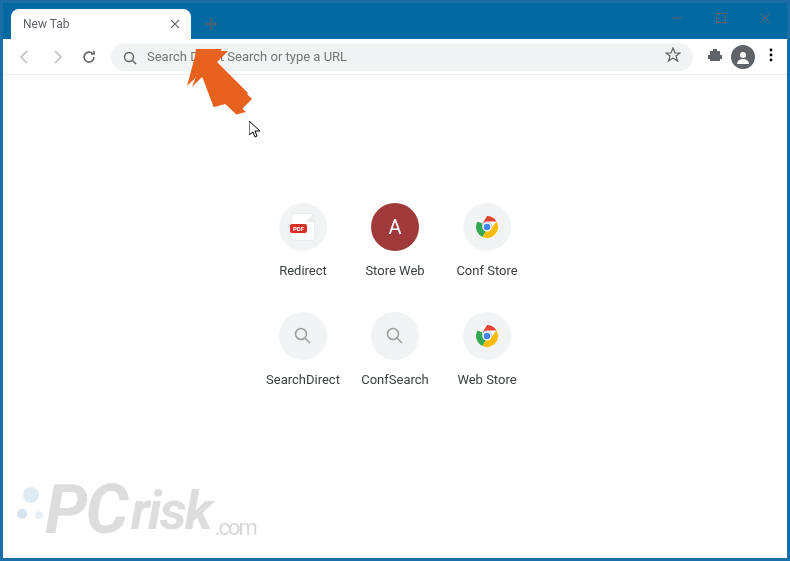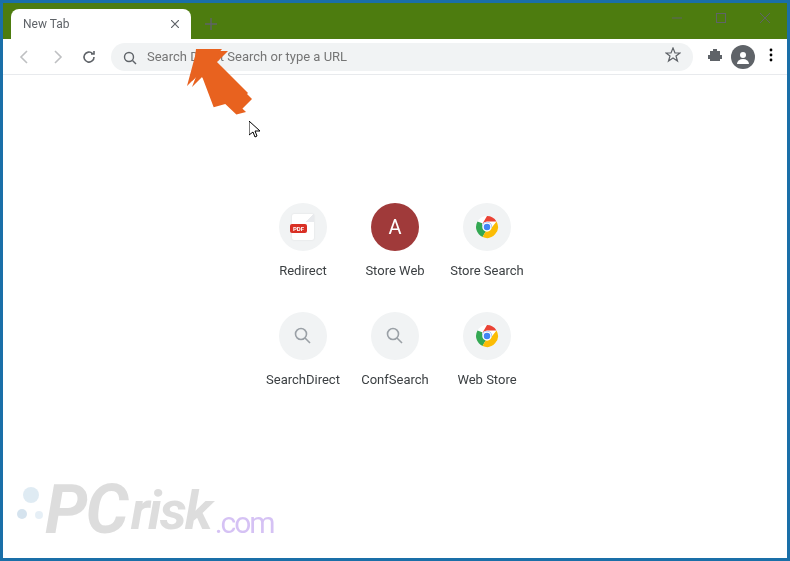--- a/index.html
+++ b/index.html
@@ -1,20 +1,20 @@
 <!DOCTYPE html>
 <html><head>
 <meta charset="utf-8">
 <style>
 * { margin: 0; padding: 0; box-sizing: border-box; font-family: -apple-system, BlinkMacSystemFont, "Segoe UI", Roboto, Arial, sans-serif; }
 body { width: 790px; height: 561px; background: #fff; border: 3px solid #1a6fa8; overflow: hidden; position: relative; }
 .frame { width: 100%; height: 100%; background: #fff; position: relative; }
 
 
-.titlebar { height: 36px; background: #4d7c0f; display: flex; align-items: flex-end; position: relative; }
+.titlebar { height: 36px; background: #0369a1; display: flex; align-items: flex-end; position: relative; }
 .tab { background: #fff; height: 30px; min-width: 180px; margin-left: 8px; border-radius: 8px 8px 0 0; display: flex; align-items: center; padding: 0 8px 0 12px; font-size: 12px; color: #5f6368; }
 .tab .close { margin-left: auto; width: 16px; height: 16px; display: flex; align-items: center; justify-content: center; border-radius: 50%; color: #5f6368; font-size: 12px; }
 .newtab-btn { width: 28px; height: 28px; display: flex; align-items: center; justify-content: center; color: #5f6368; font-size: 18px; margin-left: 6px; margin-bottom: 1px; }
 .window-controls { position: absolute; right: 0; top: 0; height: 30px; display: flex; align-items: center; }
 .win-btn { width: 44px; height: 30px; display: flex; align-items: center; justify-content: center; color: #5f6368; }
 
 
 .toolbar { height: 36px; background: #fff; display: flex; align-items: center; padding: 0 8px; gap: 4px; border-bottom: 1px solid #e8eaed; }
 .nav-btn { width: 28px; height: 28px; display: flex; align-items: center; justify-content: center; color: #5f6368; border-radius: 50%; }
 .nav-btn.disabled { opacity: 0.4; }
@@ -43,21 +43,21 @@
 
 
 .arrow-annot { position: absolute; top: 46px; left: 185px; pointer-events: none; }
 
 
 .cursor-pointer { position: absolute; top: 118px; left: 246px; pointer-events: none; }
 
 
 .watermark { position: absolute; bottom: 8px; left: 14px; font-family: Arial, sans-serif; font-size: 68px; font-weight: bold; font-style: italic; letter-spacing: -2px; opacity: 0.28; color: #888; display: flex; align-items: center; }
 .wm-risk { font-size: 54px; font-style: italic; margin-left: 4px; align-self: flex-end; margin-bottom: 8px; }
-.wm-com { font-size: 30px; font-weight: normal; font-style: normal; align-self: flex-end; margin-bottom: 10px; margin-left: 4px; color: #6d28d9; }
+.wm-com { font-size: 22px; font-weight: normal; font-style: normal; align-self: flex-end; margin-bottom: 10px; margin-left: 4px; color: #737373; }
 .wm-dots { width: 34px; height: 54px; position: relative; margin-right: -6px; }
 .wm-dots span { position: absolute; border-radius: 50%; background: #8fb8d6; }
 .wm-dots .d1 { width: 16px; height: 16px; top: 4px; left: 6px; }
 .wm-dots .d2 { width: 10px; height: 10px; top: 26px; left: 0; background: #6a9cc4; }
 .wm-dots .d3 { width: 8px; height: 8px; top: 28px; left: 18px; background: #a8c8e0; }
 </style>
 </head>
 <body>
 
 <div class="frame">
@@ -166,21 +166,21 @@
         <div class="tile">
           <svg class="chrome-ic" viewBox="0 0 24 24">
               <circle cx="12" cy="12" r="11" fill="#fff"></circle>
               <circle cx="12" cy="12" r="5" fill="#4285f4"></circle>
               <path d="M12 1 a11 11 0 0 1 9.5 5.5 L12 6.5 a5.5 5.5 0 0 0-4.8 2.8 z" fill="#ea4335"></path>
               <path d="M2.5 6.5 a11 11 0 0 0 5 15.5 l4-7 a5.5 5.5 0 0 1-4.3-6.7 z" fill="#34a853"></path>
               <path d="M21.5 6.5 a11 11 0 0 1-14 15.5 l4-7 a5.5 5.5 0 0 0 5.3-2.5 z" fill="#fbbc05"></path>
               <circle cx="12" cy="12" r="4" fill="#4285f4" stroke="#fff" stroke-width="1.5"></circle>
             </svg>
         </div>
-        <div class="shortcut-label">Store Search</div>
+        <div class="shortcut-label">Conf Store</div>
       </div>
 
       <div class="shortcut">
         <div class="tile">
           <svg class="mag-ic" viewBox="0 0 18 18">
               <circle cx="7" cy="7" r="5.5" fill="none" stroke="currentColor" stroke-width="1.6"></circle>
               <path d="M11 11 L16 16" stroke="currentColor" stroke-width="1.6"></path>
             </svg>
         </div>
         <div class="shortcut-label">SearchDirect</div>

